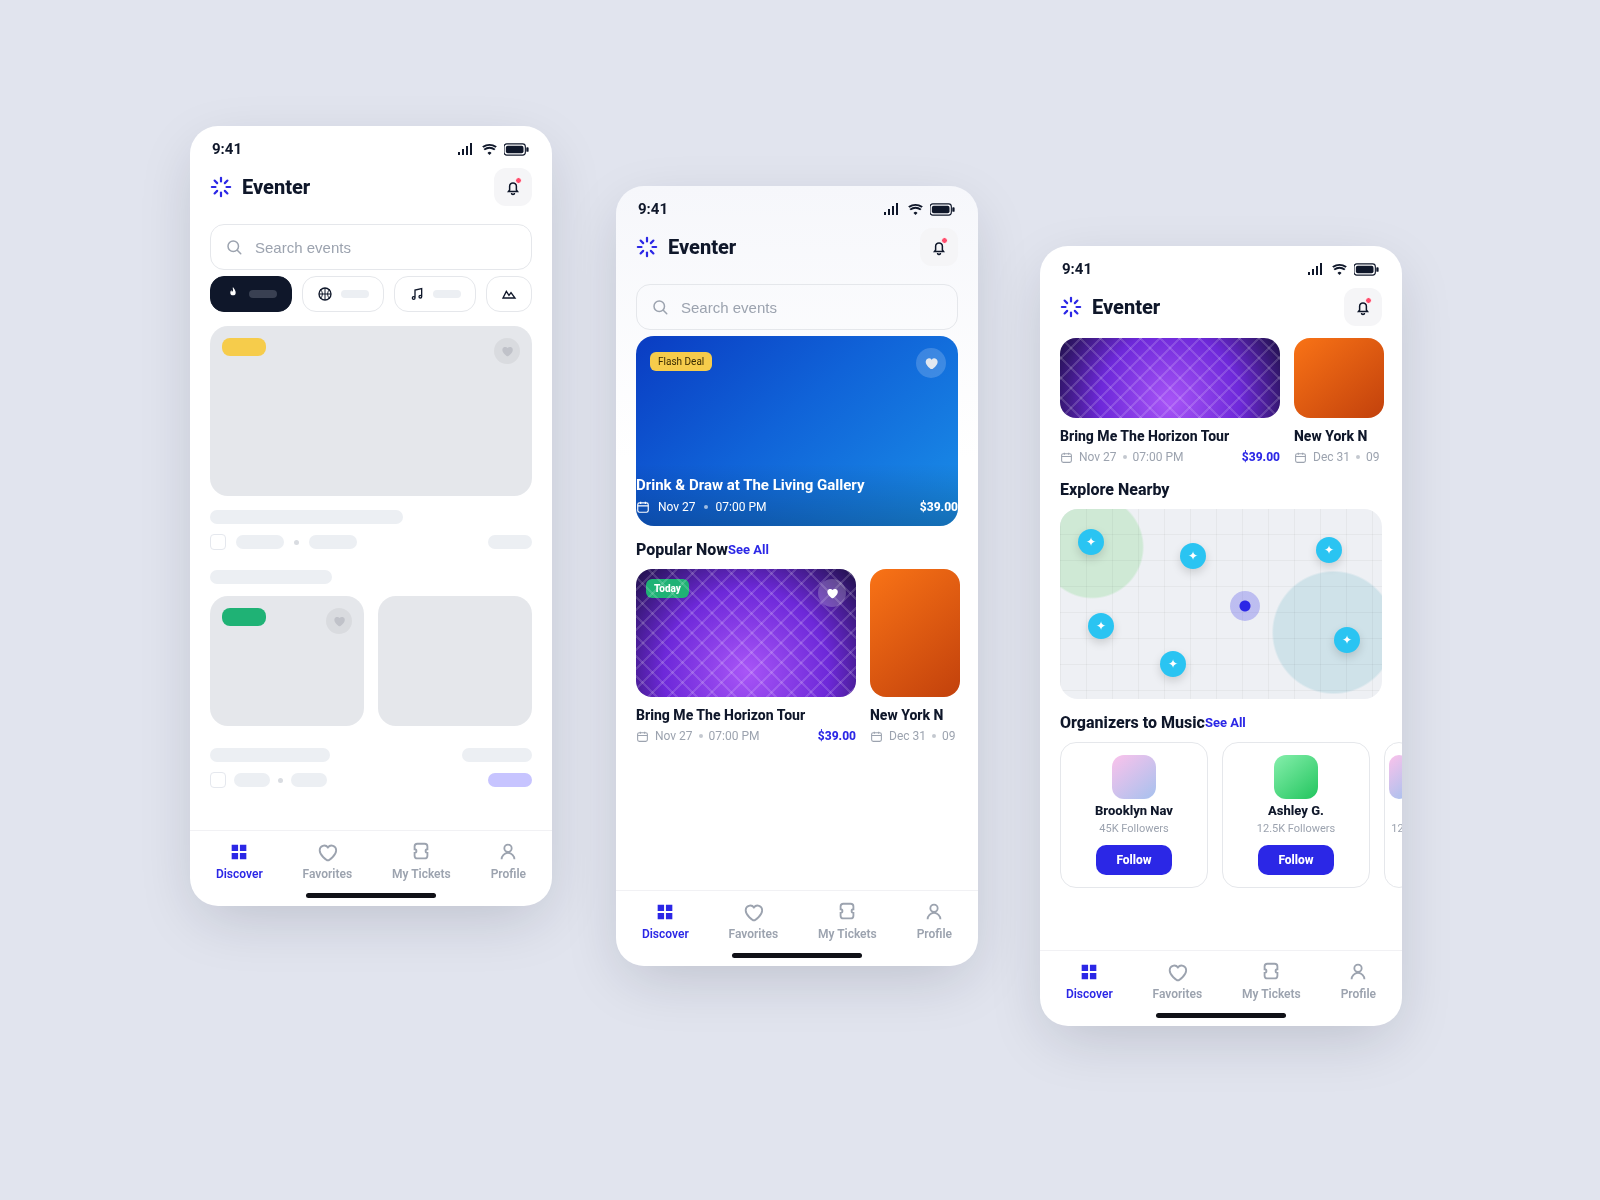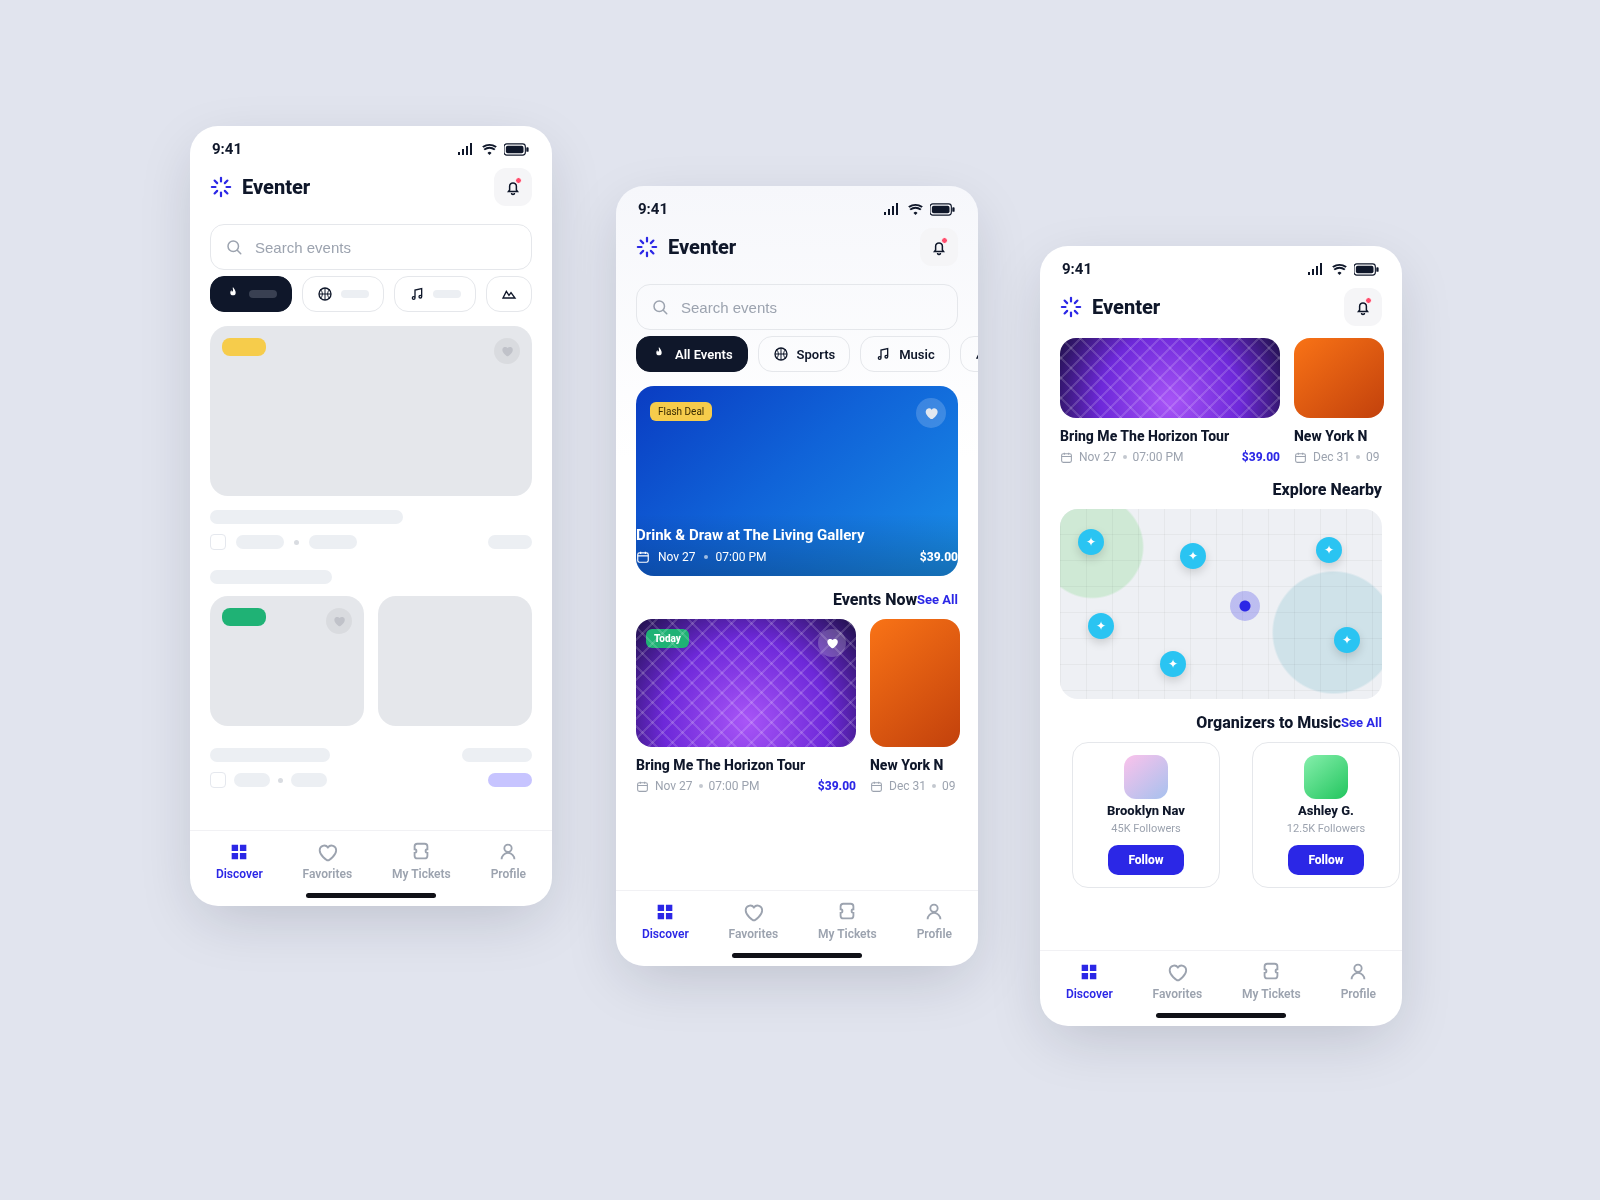--- a/index.html
+++ b/index.html
@@ -68,21 +68,21 @@
   .tab svg{width:22px;height:22px}
   .homebar{height:5px;width:130px;background:#101117;border-radius:3px;margin:8px auto 8px}
   
   .feature{height:190px;background:linear-gradient(140deg,#0a3cc2 0%,#1063d8 45%,#1a8fe8 100%);border-radius:18px;position:relative;color:#fff;padding:14px 14px;overflow:hidden;margin-bottom:14px}
   .feature .badge{background:var(--yellow);color:#3a2b00;font-size:10px;font-weight:400;padding:4px 8px;border-radius:6px}
   .feature .fav{position:absolute;right:12px;top:12px;width:30px;height:30px;border-radius:50%;background:rgba(255,255,255,.18);display:flex;align-items:center;justify-content:center;color:#e2e8f0}
   .feature .info{position:absolute;left:0;right:0;bottom:0;padding:12px 0;background:linear-gradient(180deg,rgba(0,0,0,0),rgba(0,0,0,.22))}
   .feature .title{font-weight:700;font-size:15px}
   .feature .meta{display:flex;align-items:center;gap:8px;font-size:12px;margin-top:6px}
   .feature .price{margin-left:auto;font-weight:800}
-  .section{display:flex;align-items:center;justify-content:flex-end;padding:0 20px;margin:4px 0 10px}
+  .section{display:flex;align-items:center;justify-content:flex-start;padding:0 20px;margin:4px 0 10px}
   .section h3{margin:0;font-size:16px;font-weight:800}
   .section a{color:var(--brand);font-size:13px;font-weight:700;text-decoration:none}
   .hlist{display:flex;gap:14px;padding:0 20px;overflow:hidden}
   .pcard{width:220px;flex:0 0 220px}
   .pcard .thumb{height:128px;border-radius:16px;position:relative;overflow:hidden}
   .pcard .thumb.purple{background:radial-gradient(circle at 50% 80%,#a855f7,#6d28d9 55%,#1e1047 100%)}
   .pcard .thumb.purple:after{content:"";position:absolute;inset:0;background:repeating-linear-gradient(135deg,rgba(255,255,255,.15) 0 2px,transparent 2px 14px),repeating-linear-gradient(45deg,rgba(255,255,255,.15) 0 2px,transparent 2px 14px)}
   .pcard .thumb.orange{background:linear-gradient(140deg,#f97316,#c2410c)}
   .pcard .thumb .badge{position:absolute;left:10px;top:10px;background:var(--green);color:#fff;font-size:10px;font-weight:800;padding:4px 8px;border-radius:6px}
   .pcard .thumb .fav{position:absolute;right:10px;top:10px;width:28px;height:28px;border-radius:50%;background:rgba(255,255,255,.22);display:flex;align-items:center;justify-content:center;color:#fff}
@@ -91,21 +91,21 @@
   .pcard .meta .price{margin-left:auto;color:var(--brand);font-weight:800}
   
   .map{height:190px;border-radius:18px;background:#eef0f4;margin:10px 20px 14px;position:relative;overflow:hidden}
   .map:before{content:"";position:absolute;inset:0;background:
     linear-gradient(90deg,rgba(0,0,0,.04) 1px,transparent 1px) 0 0/26px 26px,
     linear-gradient(0deg,rgba(0,0,0,.04) 1px,transparent 1px) 0 0/26px 26px,
     radial-gradient(circle at 10% 20%,#cfe9d5 0 50px,transparent 52px),
     radial-gradient(circle at 85% 65%,#cfe2e9 0 60px,transparent 62px)}
   .pin{position:absolute;width:26px;height:26px;border-radius:50%;background:#2ac4f2;display:flex;align-items:center;justify-content:center;color:#fff;font-size:12px;box-shadow:0 4px 10px rgba(0,0,0,.15)}
   .me{position:absolute;width:30px;height:30px;border-radius:50%;background:radial-gradient(circle,#2b27e6 0 5px,rgba(43,39,230,.25) 6px 15px,transparent 16px)}
-  .orgs{display:flex;gap:32px;padding:0 32px;overflow:hidden}
+  .orgs{display:flex;gap:14px;padding:0 20px;overflow:hidden}
   .org{flex:0 0 148px;border:1px solid var(--chip-border);border-radius:16px;padding:12px;display:flex;flex-direction:column;align-items:center;gap:4px}
   .org .ava{width:44px;height:44px;border-radius:12px;background:linear-gradient(140deg,#fbc2eb,#a6c1ee)}
   .org:nth-child(2) .ava{background:linear-gradient(140deg,#86efac,#22c55e)}
   .org .name{font-weight:800;font-size:13px}
   .org .sub{font-size:11px;color:var(--muted)}
   .org .btn{margin-top:6px;background:var(--brand);color:#fff;border-radius:10px;font-size:12px;font-weight:800;padding:8px 20px}
   
   svg{display:block}
   .grad-mid{background:linear-gradient(180deg,#f6f7fb 0,#ffffff 35%);} 
   .pcard .meta .dot, .feature .meta .dot{width:4px;height:4px;border-radius:50%;background:currentColor;opacity:.6}
@@ -304,46 +304,20 @@
         <span class="dot"></span>
       </div>
     </div>
     <div class="scroll">
       <div class="search">
         <svg width="18" height="18" viewBox="0 0 24 24">
             <circle cx="11" cy="11" r="7" fill="none" stroke="#9ca3af" stroke-width="2"></circle>
             <path d="M21 21l-4.3-4.3" stroke="#9ca3af" stroke-width="2" stroke-linecap="round"></path>
           </svg>
         <input placeholder="Search events" style="">
-      </div>
-      <div class="chips">
-        <div class="chip dark">
-            <svg class="ico" viewBox="0 0 24 24">
-              <path fill="#fff" d="M12 2s4 4 4 8a4 4 0 11-8 0c0-2 1-3 2-4-1 3 2 3 2 0 0-2-1-3 0-4z"></path>
-            </svg>
-            <span>All Events</span>
-          </div>
-        <div class="chip">
-            <svg class="ico" viewBox="0 0 24 24">
-              <circle cx="12" cy="12" r="9" fill="none" stroke="#0f172a" stroke-width="2"></circle>
-              <path d="M3 12h18M12 3v18M5 5c4 4 4 10 0 14M19 5c-4 4-4 10 0 14" fill="none" stroke="#0f172a" stroke-width="1.5"></path>
-            </svg>
-            <span>Sports</span>
-          </div>
-        <div class="chip">
-            <svg class="ico" viewBox="0 0 24 24">
-              <path fill="none" stroke="#0f172a" stroke-width="2" d="M9 18a2 2 0 11-4 0 2 2 0 014 0zm10-2a2 2 0 11-4 0 2 2 0 014 0zM9 18V6l10-2v12"></path>
-            </svg>
-            <span>Music</span>
-          </div>
-        <div class="chip">
-            <svg class="ico" viewBox="0 0 24 24">
-              <path fill="none" stroke="#0f172a" stroke-width="2" d="M3 18l5-10 4 6 3-4 6 8z"></path>
-            </svg>
-          </div>
       </div>
       <div class="pad">
         <div class="feature">
           <span class="badge">Flash Deal</span>
           <span class="fav">
               <svg width="16" height="16" viewBox="0 0 24 24">
                 <path fill="currentColor" d="M12 21s-8-5-8-11a5 5 0 019-3 5 5 0 019 3c0 6-8 11-8 11z"></path>
               </svg>
             </span>
           <div class="info">
@@ -355,21 +329,21 @@
                 </svg>
               <span>Nov 27</span>
               <span class="dot"></span>
               <span>07:00 PM</span>
               <span class="price">$39.00</span>
             </div>
           </div>
         </div>
       </div>
       <div class="section">
-        <h3>Events Now</h3>
+        <h3>Popular Now</h3>
         <a>See All</a>
       </div>
       <div class="hlist">
         <div class="pcard">
           <div class="thumb purple">
             <span class="badge">Today</span>
             <span class="fav">
                 <svg width="14" height="14" viewBox="0 0 24 24">
                   <path fill="currentColor" d="M12 21s-8-5-8-11a5 5 0 019-3 5 5 0 019 3c0 6-8 11-8 11z"></path>
                 </svg>

